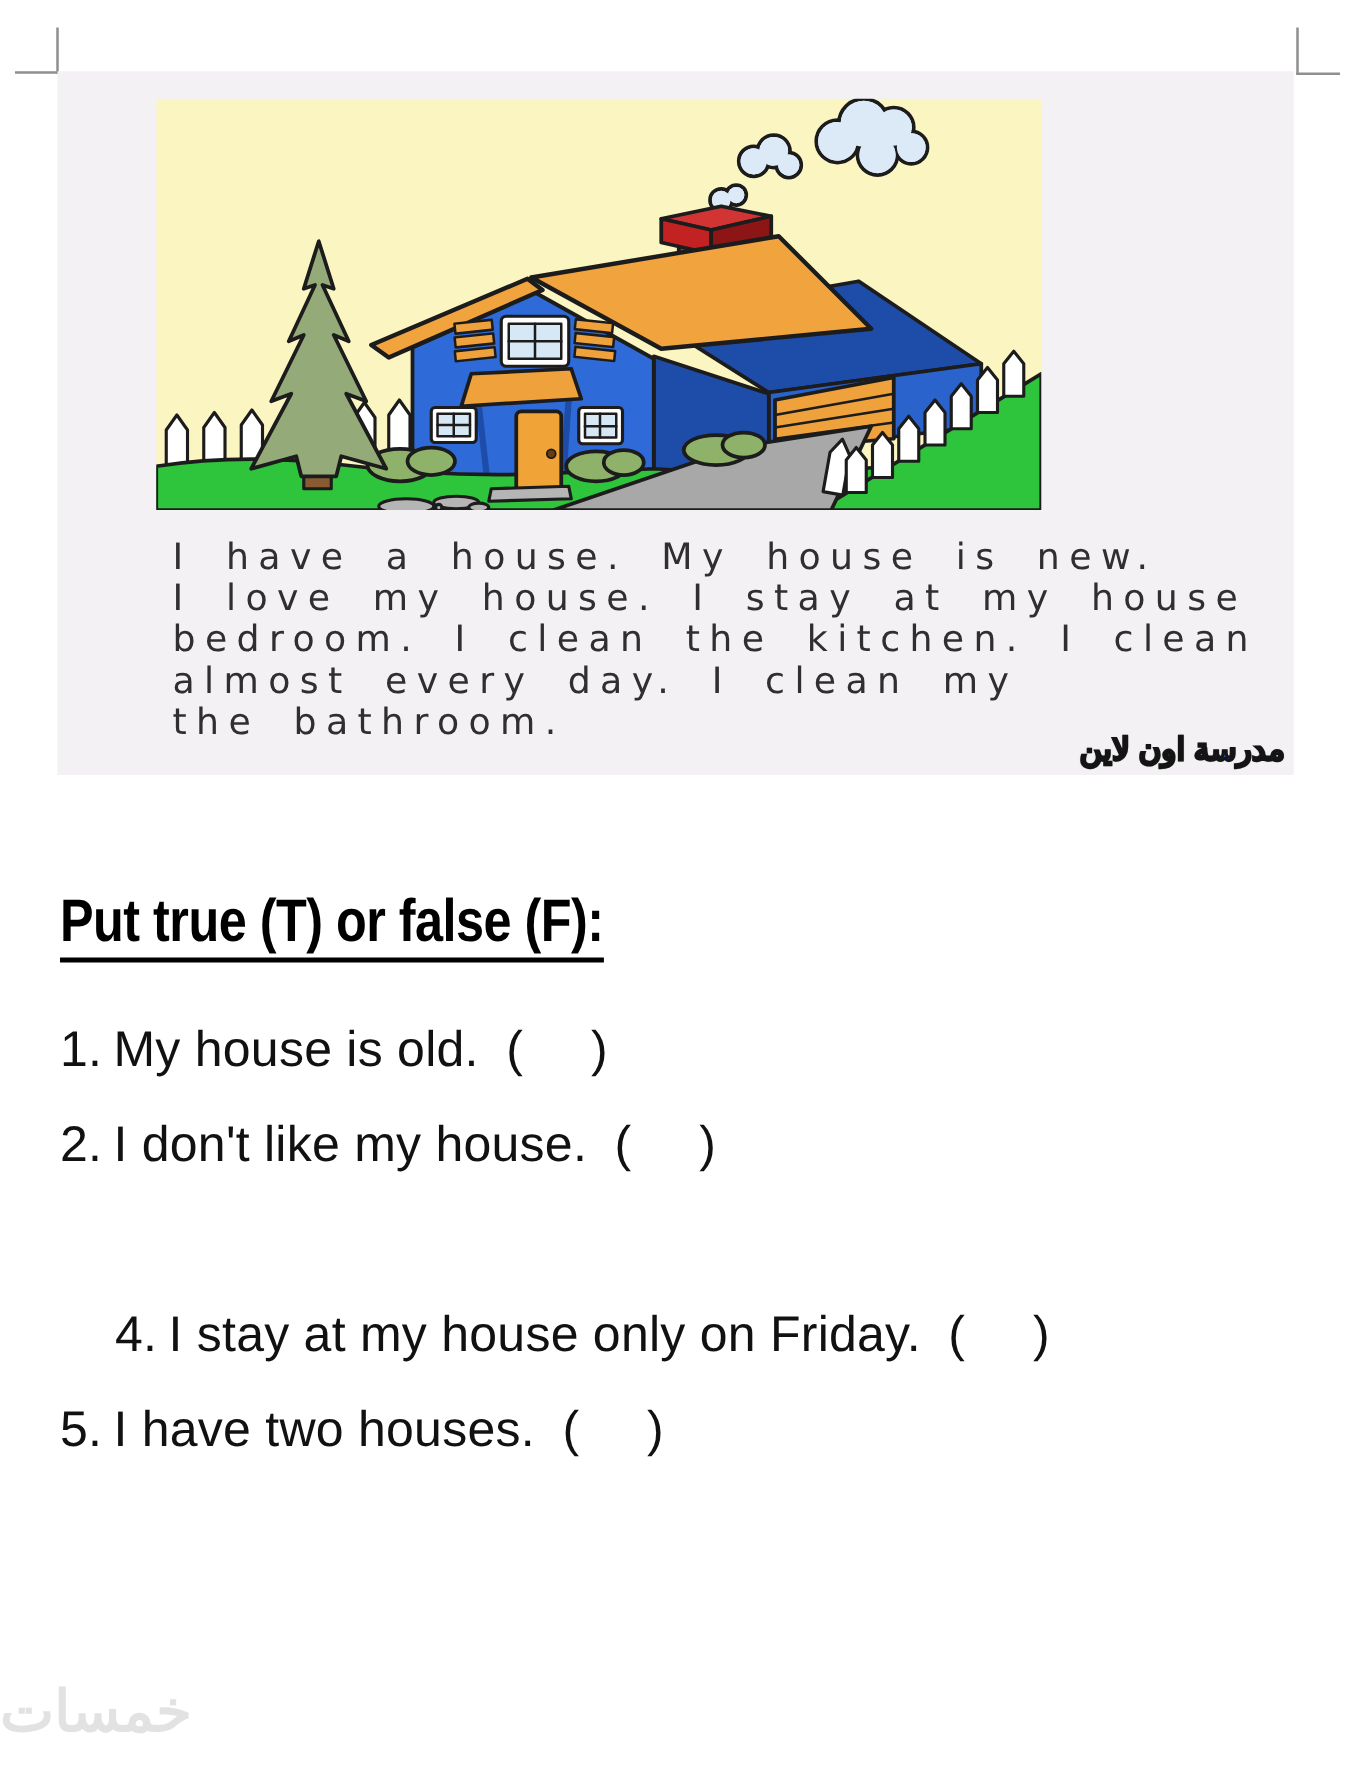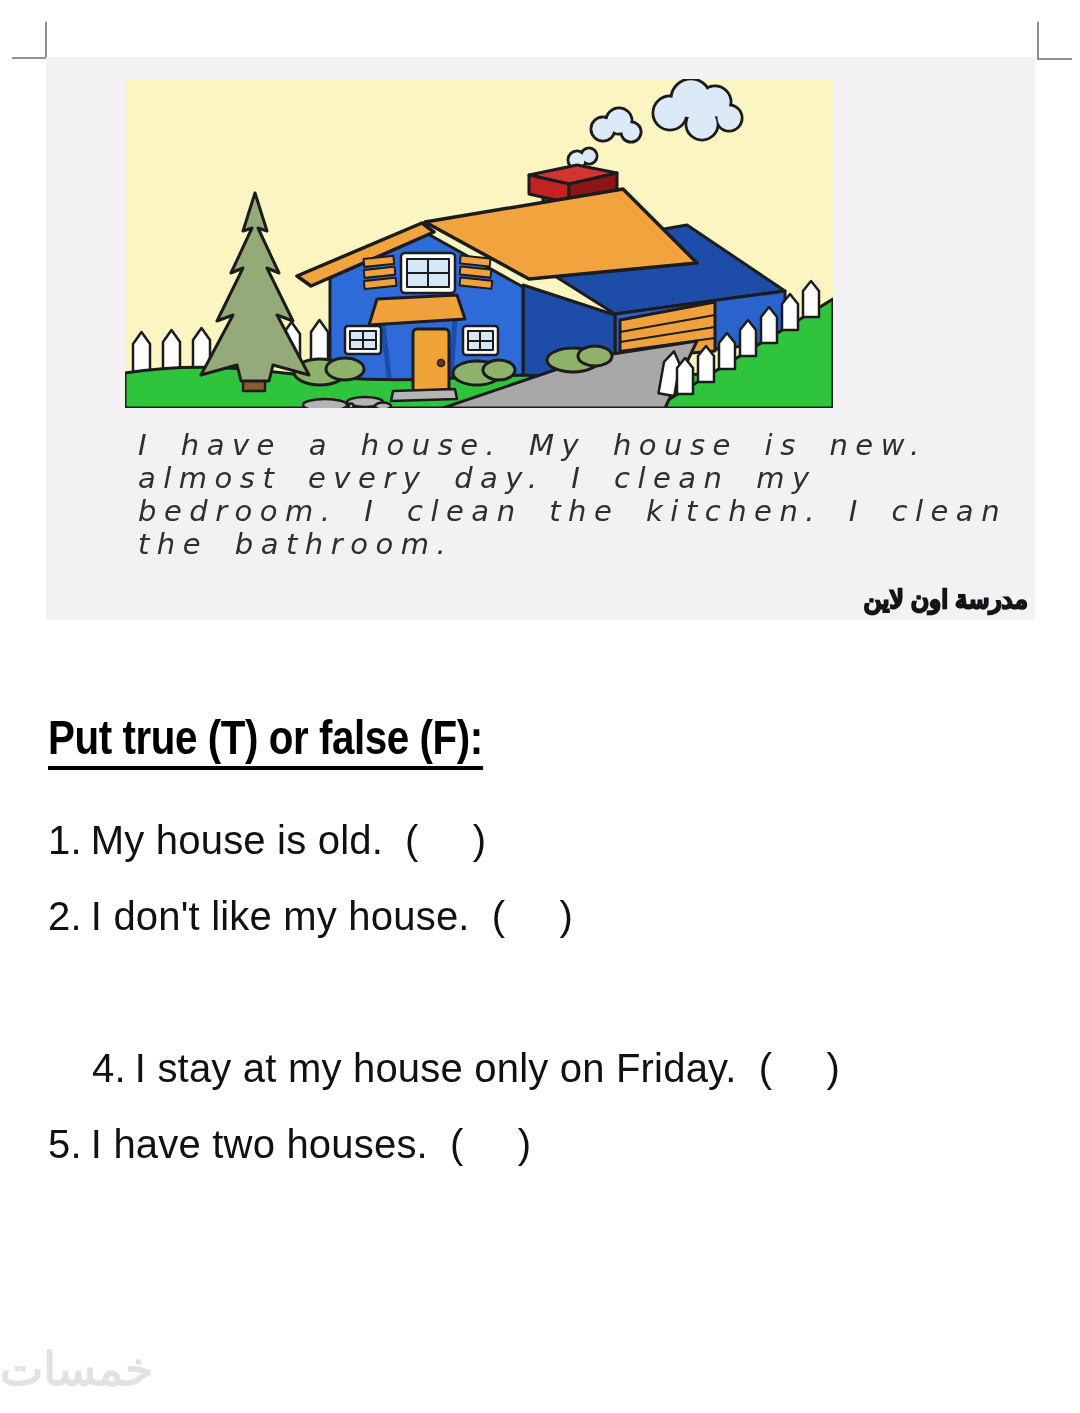--- a/index.html
+++ b/index.html
@@ -17,21 +17,21 @@
   
   .panel{position:absolute;left:46px;top:57px;width:989px;height:563px;
          background:var(--c-panel-bg,#f3f1f4);}
 
   .illustration{position:absolute;left:79px;top:22px;width:708px;height:329px;display:block;}
 
   .passage{position:absolute;left:92px;top:372px;width:900px;
            font-family:"DejaVu Sans",sans-serif;font-size:29px;line-height:33px;
            letter-spacing:7.5px;word-spacing:10px;color:var(--c-passage-text,#2f2f2f);
            font-weight:500;}
-  .passage-line{white-space:nowrap;font-style:italic;}
+  .passage-line{white-space:nowrap;}
 
   .school-watermark{position:absolute;right:7px;top:528px;direction:rtl;
            font-size:25px;font-weight:bold;color:#1d4ed8;
            -webkit-text-stroke:1.6px #141414;
            text-shadow:0 0 1px #141414, 0 0 1px #141414;}
 
   .heading{position:absolute;left:48px;top:710px;display:inline-block;
            font-size:48px;font-weight:bold;color:#000;letter-spacing:-0.5px;
            line-height:1.15;border-bottom:4px solid #000;padding-bottom:1px;
            transform:scaleX(0.84);transform-origin:left top;white-space:nowrap;}
@@ -195,22 +195,23 @@
         <path d="M594,290 L594,264 L602,254 L610,264 L610,290 Z"></path>
         <path d="M615,277 L615,251 L623,241 L631,251 L631,277 Z"></path>
         <path d="M636,264 L636,238 L644,228 L652,238 L652,264 Z"></path>
         <path d="M657,251 L657,225 L665,215 L673,225 L673,251 Z"></path>
         <path d="M678,238 L678,212 L686,202 L694,212 L694,238 Z"></path>
       </g>
     </svg>
 
     <div class="passage">
       <div class="passage-line">I have a house. My house is new.</div>
+      <div class="passage-line">I love my house. I stay at my house</div>
+      <div class="passage-line">bedroom. I clean the kitchen. I clean</div>
       <div class="passage-line">almost every day. I clean my</div>
-      <div class="passage-line">bedroom. I clean the kitchen. I clean</div>
       <div class="passage-line">the bathroom.</div>
     </div>
 
     <div class="school-watermark">مدرسة اون لاين</div>
   </div>
 
   <div class="heading">Put true (T) or false (F):</div>
 
   <div class="question q1">
     <span class="q-num">1.</span><span>My house is old.</span><span class="answer-slot">(    )</span>

